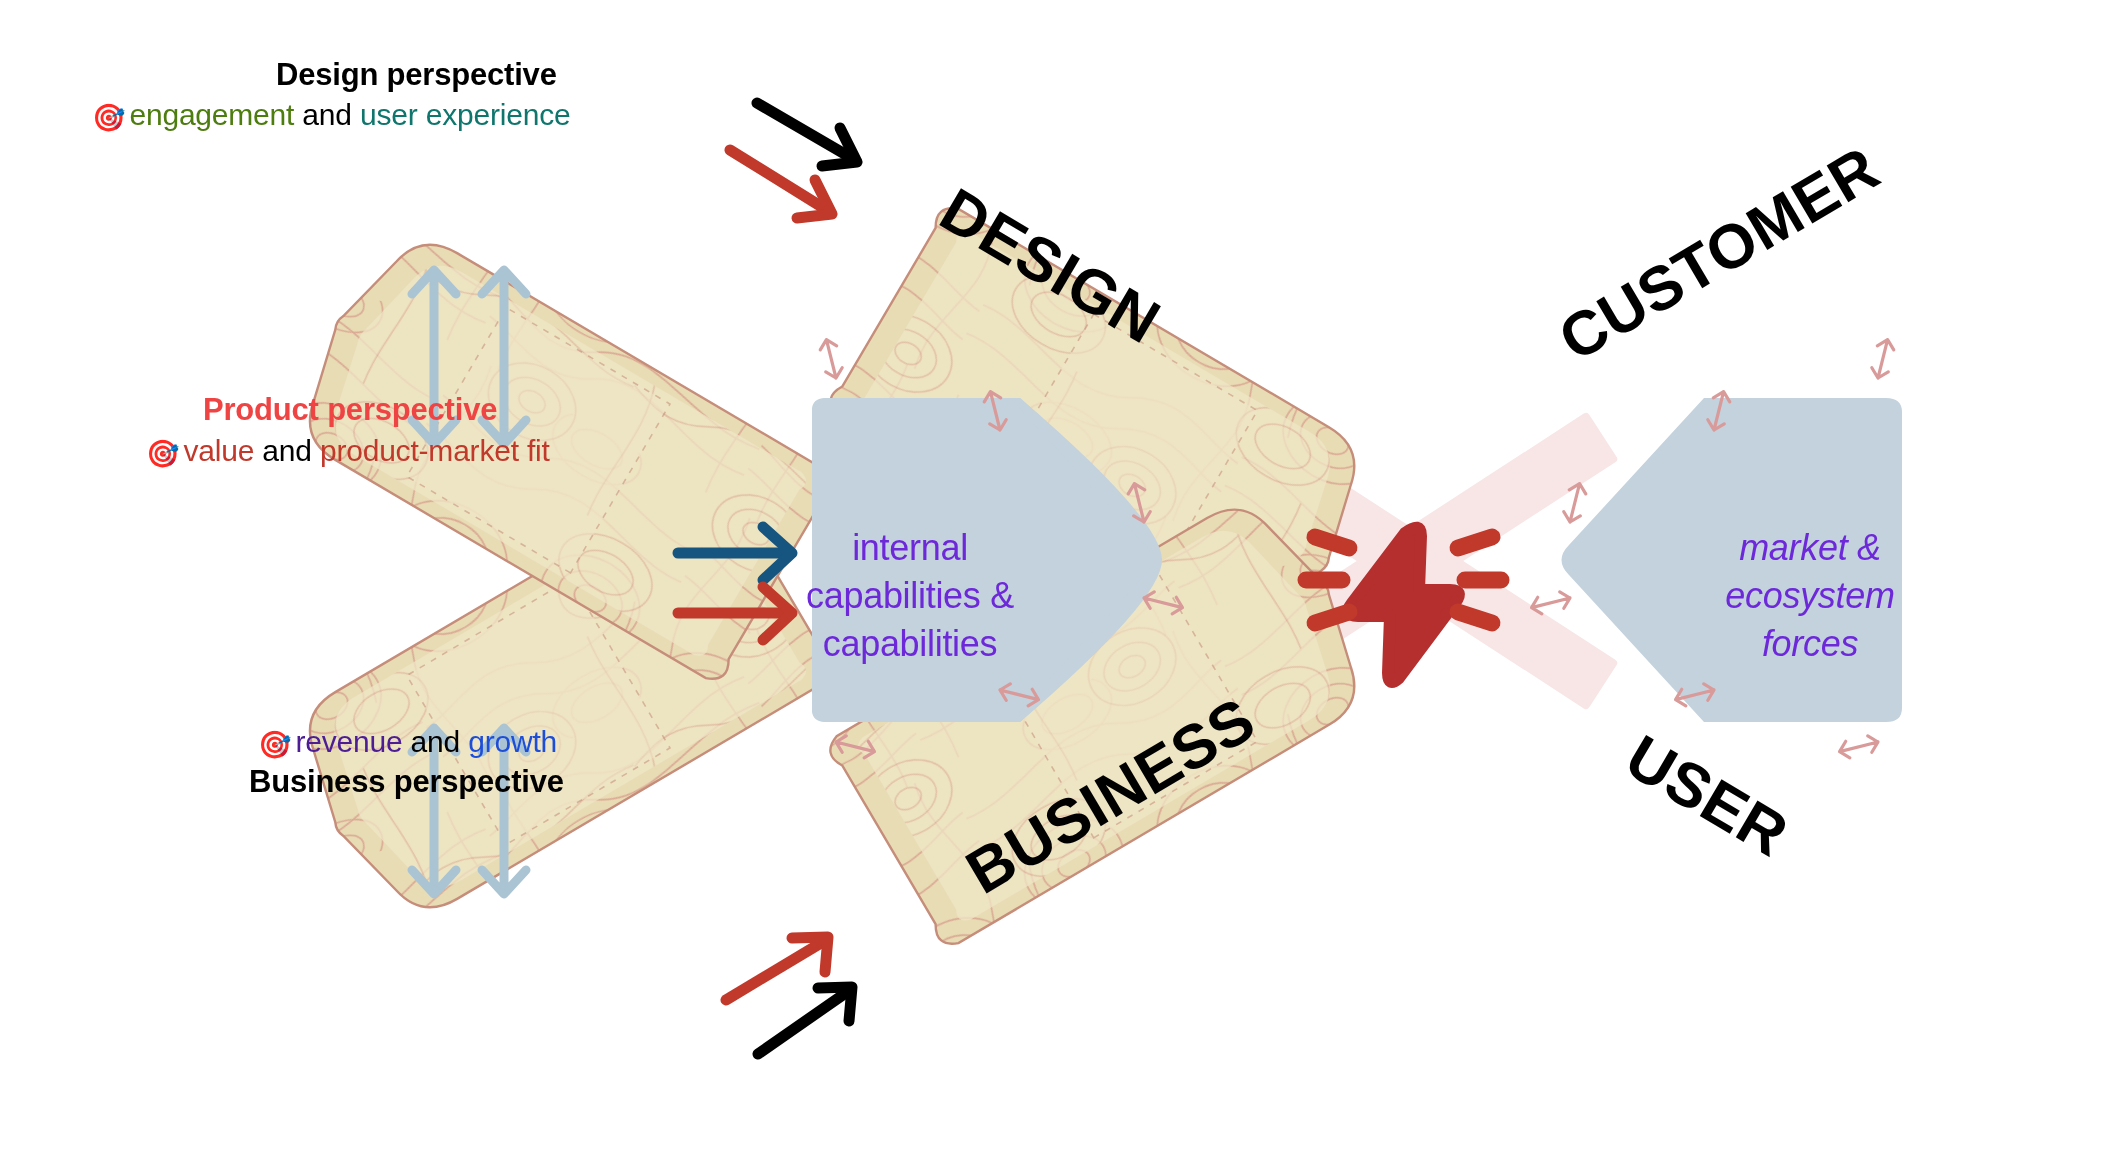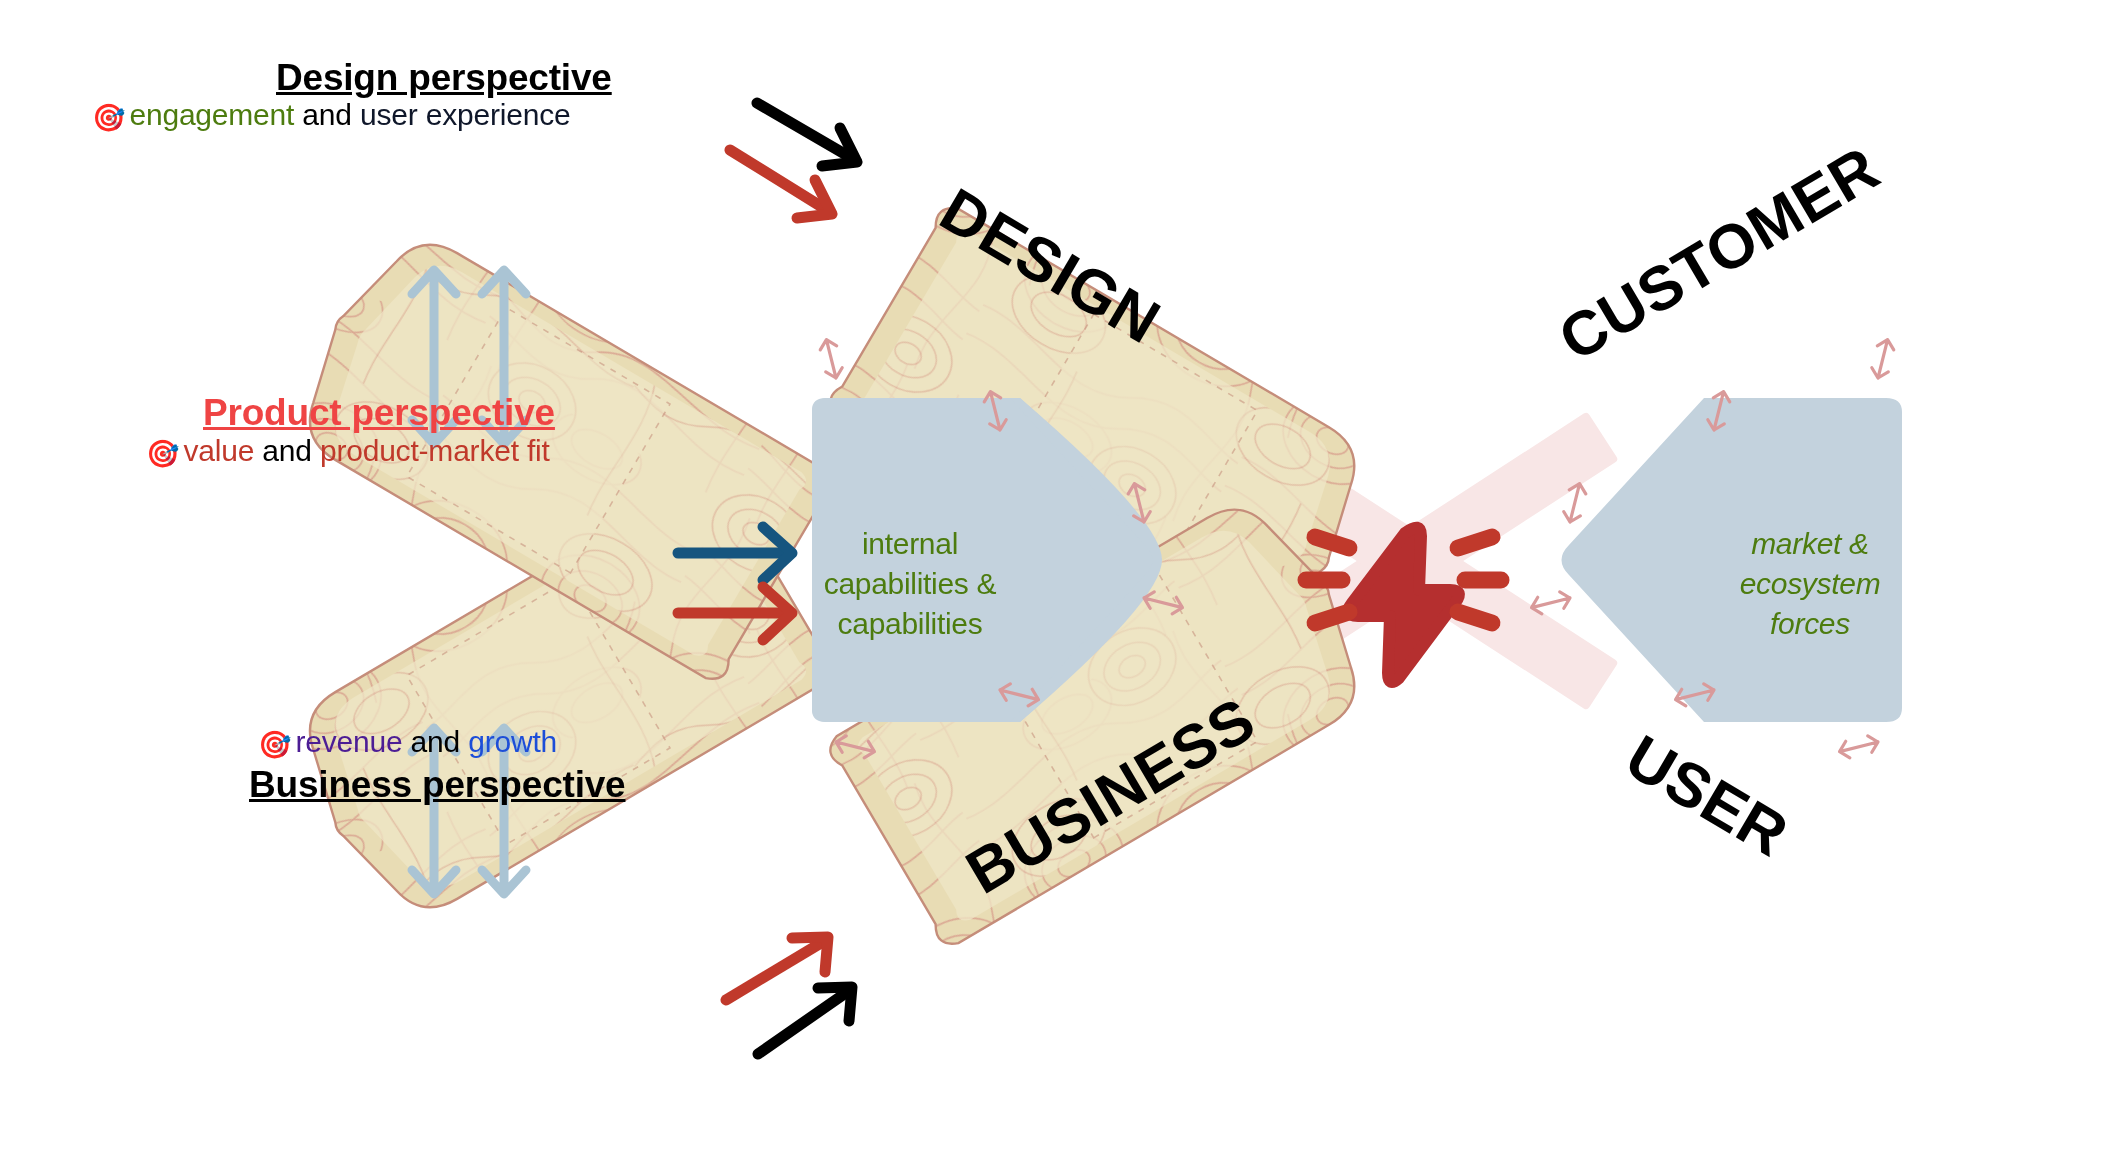--- a/index.html
+++ b/index.html
@@ -5,42 +5,42 @@
   html,body{margin:0;padding:0;background:#ffffff;}
   body{
     width:2114px;height:1152px;overflow:hidden;
     font-family:"Liberation Sans", sans-serif;
     position:relative;
   }
   .stage{position:absolute;inset:0;width:2114px;height:1152px;}
 
   
   .ann{position:absolute;white-space:nowrap;}
-  .ann-title{font-weight:bold;font-size:37px;letter-spacing:-0.2px;text-decoration:underline;}
+  .ann-title{font-weight:bold;font-size:31px;letter-spacing:-0.2px;}
   .ann-sub{font-size:30px;letter-spacing:-0.2px;}
   .blk{color:#000000;}
   .blue{color:#ef4444;}
   .emoji{font-size:27px;display:inline-block;vertical-align:-2px;margin-right:4px;}
 
   .row-design-title{left:276px;top:57px;}
   .row-design-sub{left:92px;top:98px;}
 
   .row-product-title{left:203px;top:392px;}
   .row-product-sub{left:110px;top:434px;margin-left:36px;}
 
   .row-business-sub{left:258px;top:725px;}
   .row-business-title{left:249px;top:764px;}
 
   
   svg.overlay{position:absolute;left:0;top:0;width:2114px;height:1152px;pointer-events:none;}
 
   
   .tri-text{
-    position:absolute;text-align:center;font-size:30px;line-height:1.33;
-    color:#4d7c0f;letter-spacing:-0.3px;
+    position:absolute;text-align:center;font-size:36px;line-height:1.33;
+    color:#6d28d9;letter-spacing:-0.3px;
   }
   .tri-left{left:790px;top:524px;width:240px;}
   .tri-right{left:1690px;top:524px;width:240px;font-style:italic;}
 
   .panel-label{
     position:absolute;font-weight:bold;color:#000;
     font-size:62px;letter-spacing:0.5px;white-space:nowrap;
     transform-origin:center center;
   }
 </style>
@@ -232,21 +232,21 @@
     <div>capabilities</div>
   </div>
   <div class="tri-text tri-right">
     <div>market &amp;</div>
     <div>ecosystem</div>
     <div>forces</div>
   </div>
 
   <div class="ann ann-title row-design-title blk">Design perspective</div>
   <div class="ann ann-sub row-design-sub">
-    <span class="emoji">🎯</span><span style="color:#4d7c0f">engagement</span><span style="color:#000"> and </span><span style="color:#0f172a">user experience</span>
+    <span class="emoji">🎯</span><span style="color:#4d7c0f">engagement</span><span style="color:#000"> and </span><span style="color:#0f766e">user experience</span>
   </div>
 
   <div class="ann ann-title row-product-title blue">Product perspective</div>
   <div class="ann ann-sub row-product-sub">
     <span class="emoji">🎯</span><span style="color:#c0392b">value</span><span style="color:#000"> and </span><span style="color:#c0392b">product-market fit</span>
   </div>
 
   <div class="ann ann-sub row-business-sub">
     <span class="emoji">🎯</span><span style="color:#4c1d95">revenue</span><span style="color:#000"> and </span><span style="color:#1d4ed8">growth</span>
   </div>

